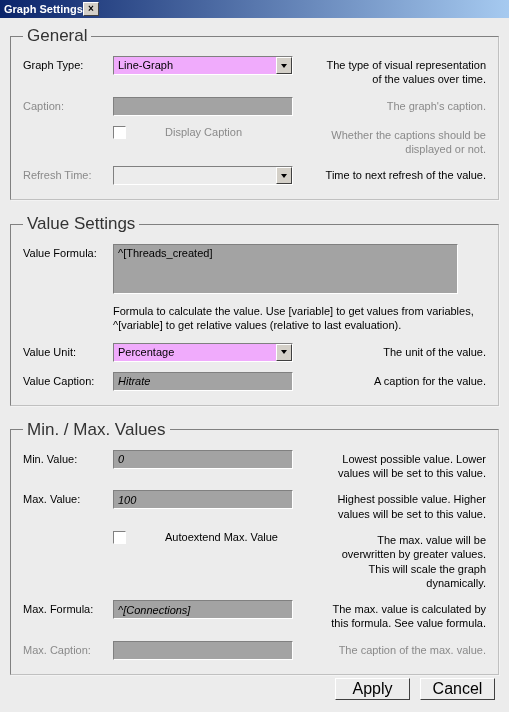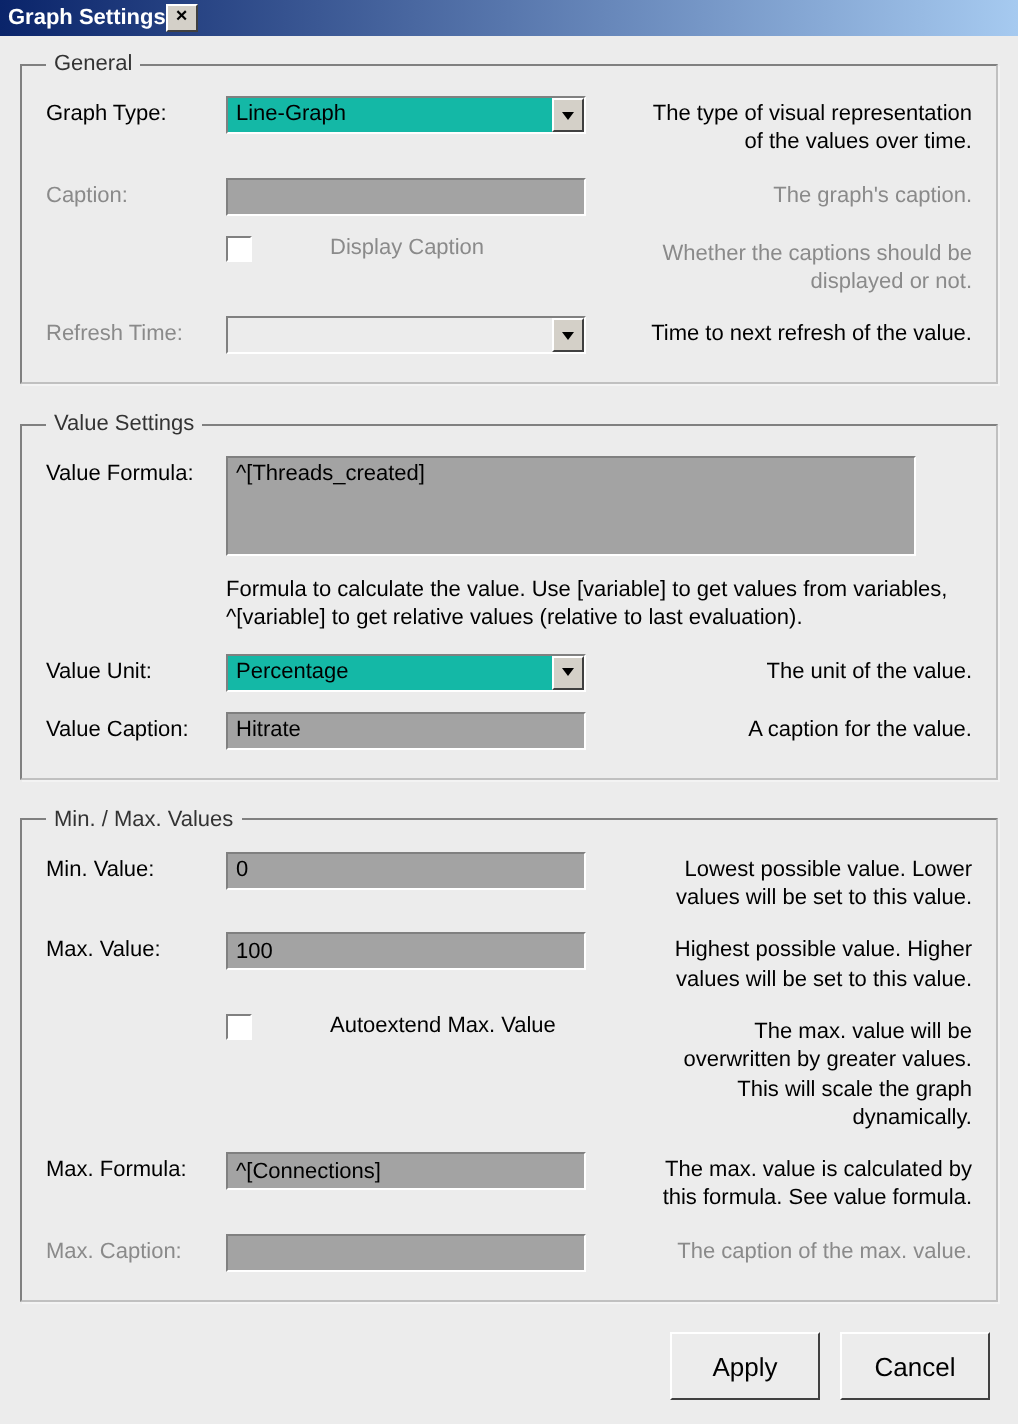--- a/index.html
+++ b/index.html
@@ -47,21 +47,21 @@
   border: 1px solid #c0c0c0;
   border-top-color: #808080;
   border-left-color: #808080;
   box-shadow: 1px 1px 0 rgba(255,255,255,0.4);
   margin-bottom: 14px;
   padding: 10px 12px 14px 12px;
 }
 legend {
   padding: 0 4px;
   color: #333;
-  font-size: 11px;
+  font-size: 17px;
 }
 .row {
   display: flex;
   align-items: flex-start;
   margin-bottom: 10px;
 }
 .row:last-child { margin-bottom: 0; }
 .lbl {
   width: 90px;
   padding-top: 3px;
@@ -83,33 +83,33 @@
 input[type=text], textarea {
   font-family: Tahoma, Arial, sans-serif;
   font-size: 11px;
   border: 1px solid #808080;
   border-right-color: #fff;
   border-bottom-color: #fff;
   padding: 2px 4px;
   background: #a3a3a3;
   width: 100%;
 }
-input[type=text] { height: 19px; }
+input[type=text] { height: 19px; font-style: italic; }
 textarea {
   height: 50px;
   resize: none;
 }
 .select {
   display: flex;
   width: 180px;
   height: 19px;
   border: 1px solid #808080;
   border-right-color: #fff;
   border-bottom-color: #fff;
-  background: #14b8a6;
+  background: #f0abfc;
 }
 .select.disabled { background: #ececec; }
 .select-val {
   flex: 1;
   padding: 2px 4px;
   overflow: hidden;
 }
 .select-btn {
   width: 16px;
   background: #d4d0c8;
@@ -149,27 +149,27 @@
 }
 .buttons {
   position: absolute;
   bottom: 12px;
   right: 14px;
   display: flex;
   gap: 10px;
 }
 .btn {
   width: 75px;
-  height: 34px;
+  height: 22px;
   background: #ececec;
   border: 1px solid #fff;
   border-right-color: #404040;
   border-bottom-color: #404040;
   font-family: Tahoma, Arial, sans-serif;
-  font-size: 13px;
+  font-size: 16px;
   cursor: pointer;
   text-align: center;
 }
 .wideform { width: 345px; }
 </style>
 </head>
 <body>
 
 <div class="titlebar">
   <span>Graph Settings</span>

